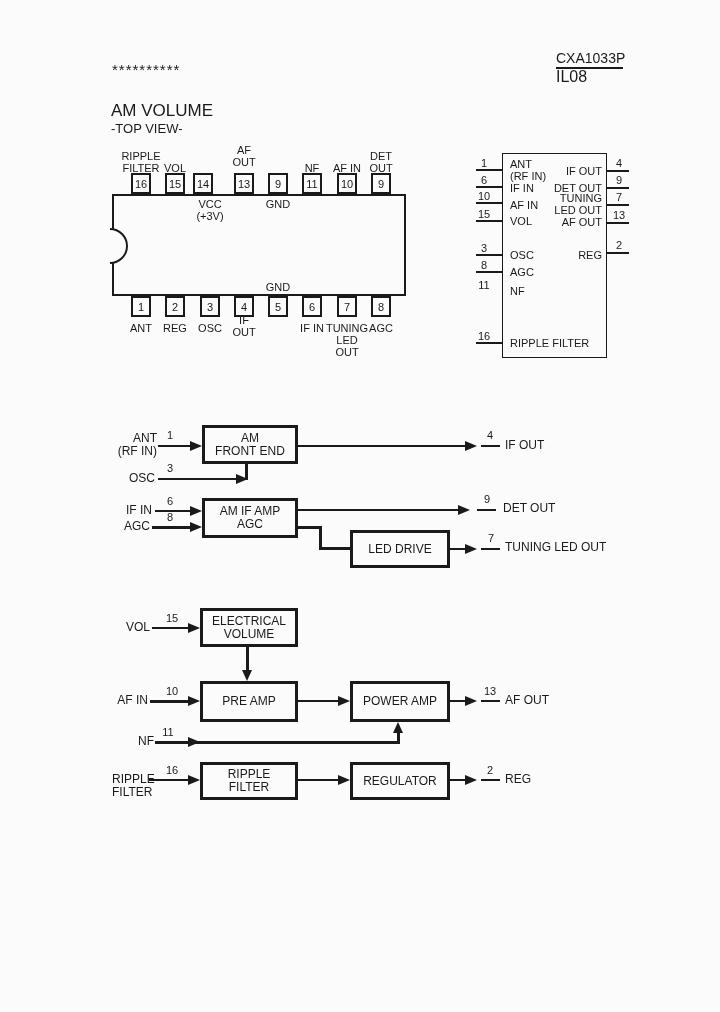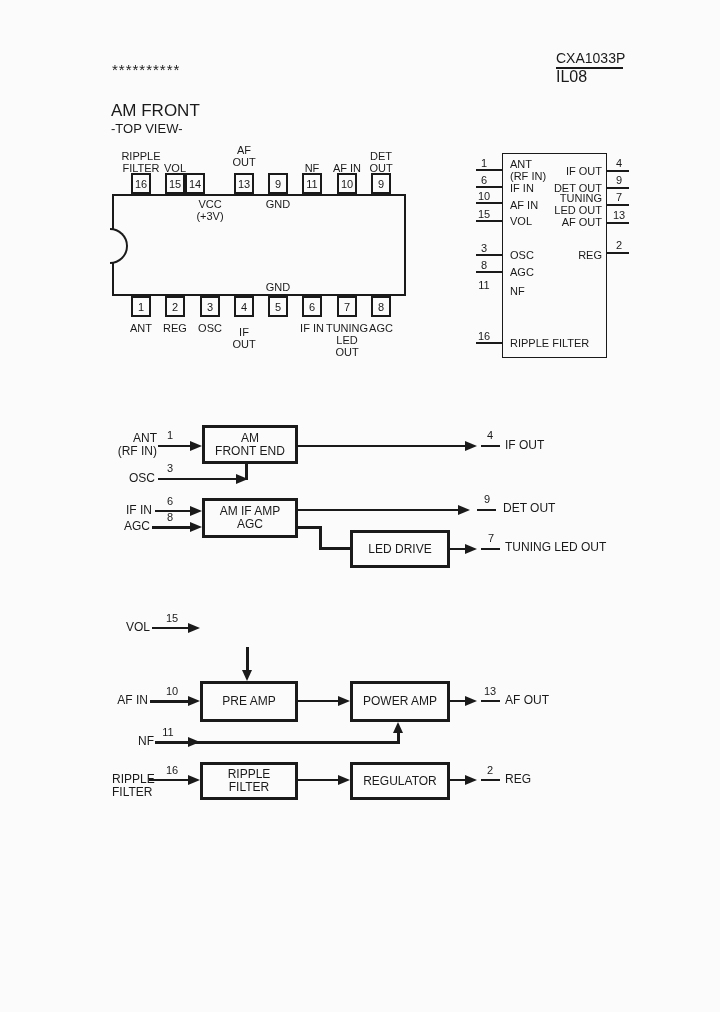--- a/index.html
+++ b/index.html
@@ -27,33 +27,33 @@
   .arr-u { position:absolute; width:0; height:0; border-left:5px solid transparent;
     border-right:5px solid transparent; border-bottom:11px solid var(--ink); }
   .box { position:absolute; box-sizing:border-box; border:2px solid var(--ink); background:var(--paper); }
 </style>
 </head>
 <body>
 
 <div id="page">
 
   <div class="t" style="left:112px; top:64px; font-size:15px; letter-spacing:1px;">**********</div>
-  <div class="t" style="left:111px; top:101px; font-size:17px; line-height:19px;">AM FRONT</div>
+  <div class="t" style="left:111px; top:101px; font-size:17px; line-height:19px;">AM VOLUME</div>
   <div class="t" style="left:111px; top:122px; font-size:13px; line-height:14px;">-TOP VIEW-</div>
   <div class="t" style="left:556px; top:51px; font-size:14px; line-height:15px;">CXA1033P</div>
   <div class="wire" style="left:556px; top:67px; width:67px; height:2px;"></div>
   <div class="t" style="left:556px; top:70px; font-size:16px; line-height:14px;">IL08</div>
 
   <div class="box" style="left:112px; top:194px; width:294px; height:102px;"></div>
   <div style="position:absolute; left:110px; top:228px; width:18px; height:36px; background:var(--paper);
               border:2px solid var(--ink); border-left:none; border-radius:0 18px 18px 0; box-sizing:border-box;"></div>
 
   <div class="pinbox" style="left:131px; top:173px;">16</div>
   <div class="pinbox" style="left:165px; top:173px;">15</div>
-  <div class="pinbox" style="left:185px; top:173px;">14</div>
+  <div class="pinbox" style="left:193px; top:173px;">14</div>
   <div class="pinbox" style="left:234px; top:173px;">13</div>
   <div class="pinbox" style="left:268px; top:173px;">9</div>
   <div class="pinbox" style="left:302px; top:173px;">11</div>
   <div class="pinbox" style="left:337px; top:173px;">10</div>
   <div class="pinbox" style="left:371px; top:173px;">9</div>
 
   <div class="t ctr" style="left:109px; top:150px; width:64px;">RIPPLE
 FILTER</div>
   <div class="t ctr" style="left:143px; top:162px; width:64px;">VOL</div>
   <div class="t ctr" style="left:212px; top:144px; width:64px;">AF
@@ -73,21 +73,21 @@
   <div class="pinbox" style="left:200px; top:296px;">3</div>
   <div class="pinbox" style="left:234px; top:296px;">4</div>
   <div class="pinbox" style="left:268px; top:296px;">5</div>
   <div class="pinbox" style="left:302px; top:296px;">6</div>
   <div class="pinbox" style="left:337px; top:296px;">7</div>
   <div class="pinbox" style="left:371px; top:296px;">8</div>
 
   <div class="t ctr" style="left:109px; top:322px; width:64px;">ANT</div>
   <div class="t ctr" style="left:143px; top:322px; width:64px;">REG</div>
   <div class="t ctr" style="left:178px; top:322px; width:64px;">OSC</div>
-  <div class="t ctr" style="left:212px; top:326px; width:64px;">IF
+  <div class="t ctr" style="left:212px; top:314px; width:64px;">IF
 OUT</div>
   <div class="t ctr" style="left:280px; top:322px; width:64px;">IF IN</div>
   <div class="t ctr" style="left:315px; top:322px; width:64px;">TUNING
 LED
 OUT</div>
   <div class="t ctr" style="left:349px; top:322px; width:64px;">AGC</div>
 
   <div style="position:absolute; left:502px; top:153px; width:105px; height:205px;
               border:1.5px solid var(--ink); box-sizing:border-box; background:var(--paper);"></div>
 
@@ -135,20 +135,22 @@
   <div class="t rt" style="left:510px; top:192px; width:92px;">TUNING
 LED OUT</div>
   <div class="t rt" style="left:510px; top:216px; width:92px;">AF OUT</div>
   <div class="t rt" style="left:510px; top:249px; width:92px;">REG</div>
 
   <div class="blk" style="left:202px; top:425px; width:96px; height:39px;">AM
 FRONT END</div>
   <div class="blk" style="left:202px; top:498px; width:96px; height:40px;">AM IF AMP
 AGC</div>
   <div class="blk" style="left:350px; top:530px; width:100px; height:38px;">LED DRIVE</div>
+  <div class="blk" style="left:200px; top:608px; width:98px; height:39px;">ELECTRICAL
+VOLUME</div>
   <div class="blk" style="left:350px; top:681px; width:100px; height:41px;">POWER AMP</div>
   <div class="blk" style="left:200px; top:681px; width:98px; height:41px;">PRE AMP</div>
   <div class="blk" style="left:200px; top:762px; width:98px; height:38px;">RIPPLE
 FILTER</div>
   <div class="blk" style="left:350px; top:762px; width:100px; height:38px;">REGULATOR</div>
 
   <div class="t t12 rt" style="left:110px; top:432px; width:47px;">ANT
 (RF IN)</div>
   <div class="t ctr" style="left:160px; top:429px; width:20px;">1</div>
   <div class="wire" style="left:158px; top:445px; width:32px; height:2px;"></div>

